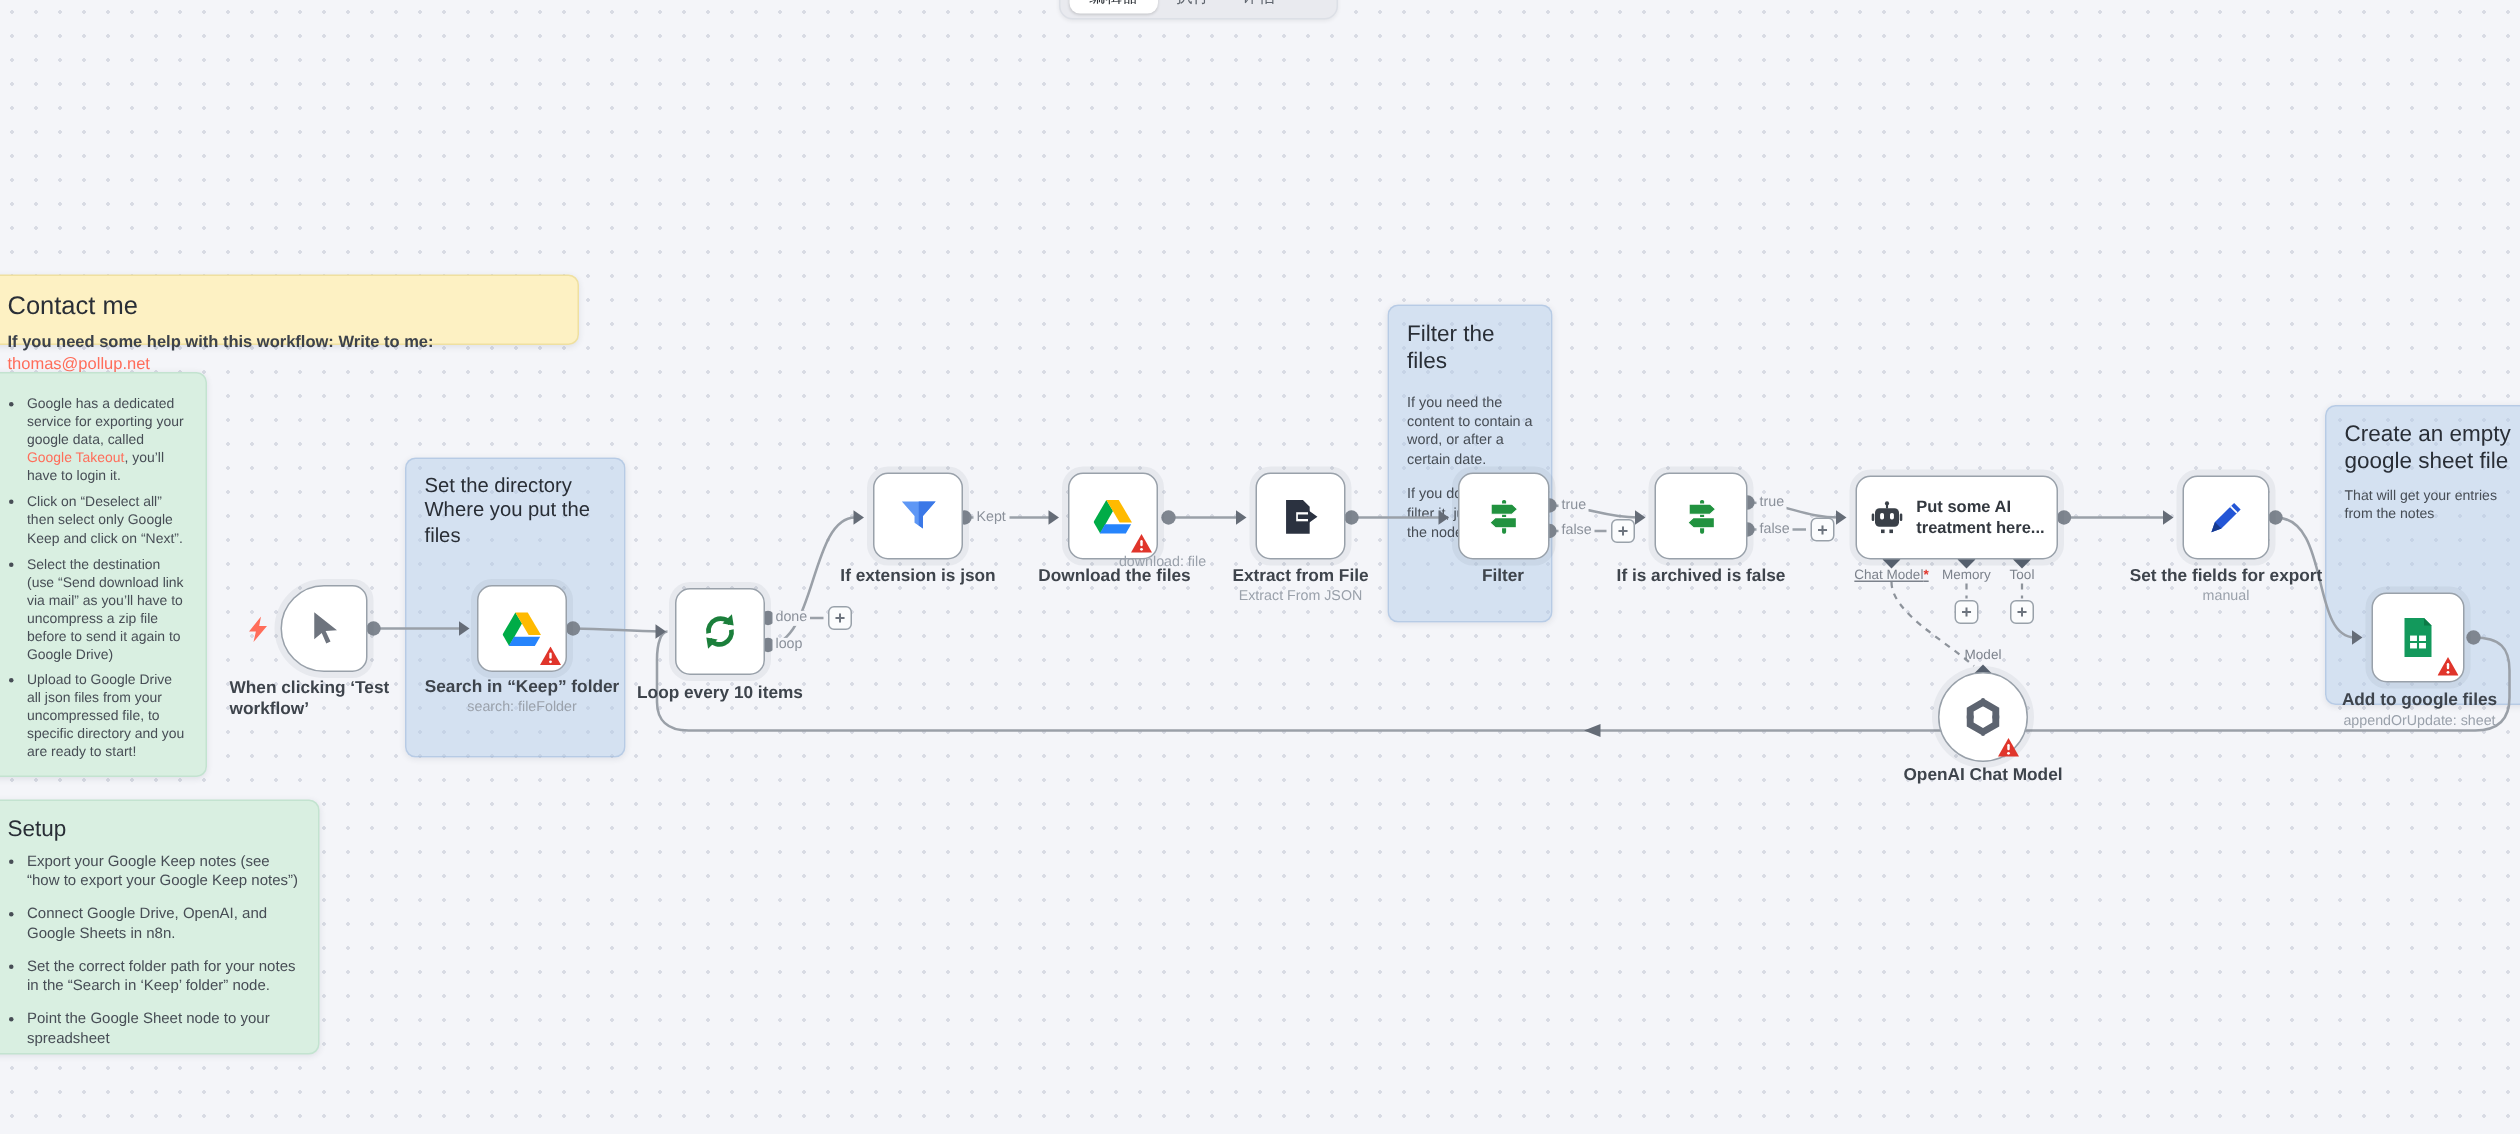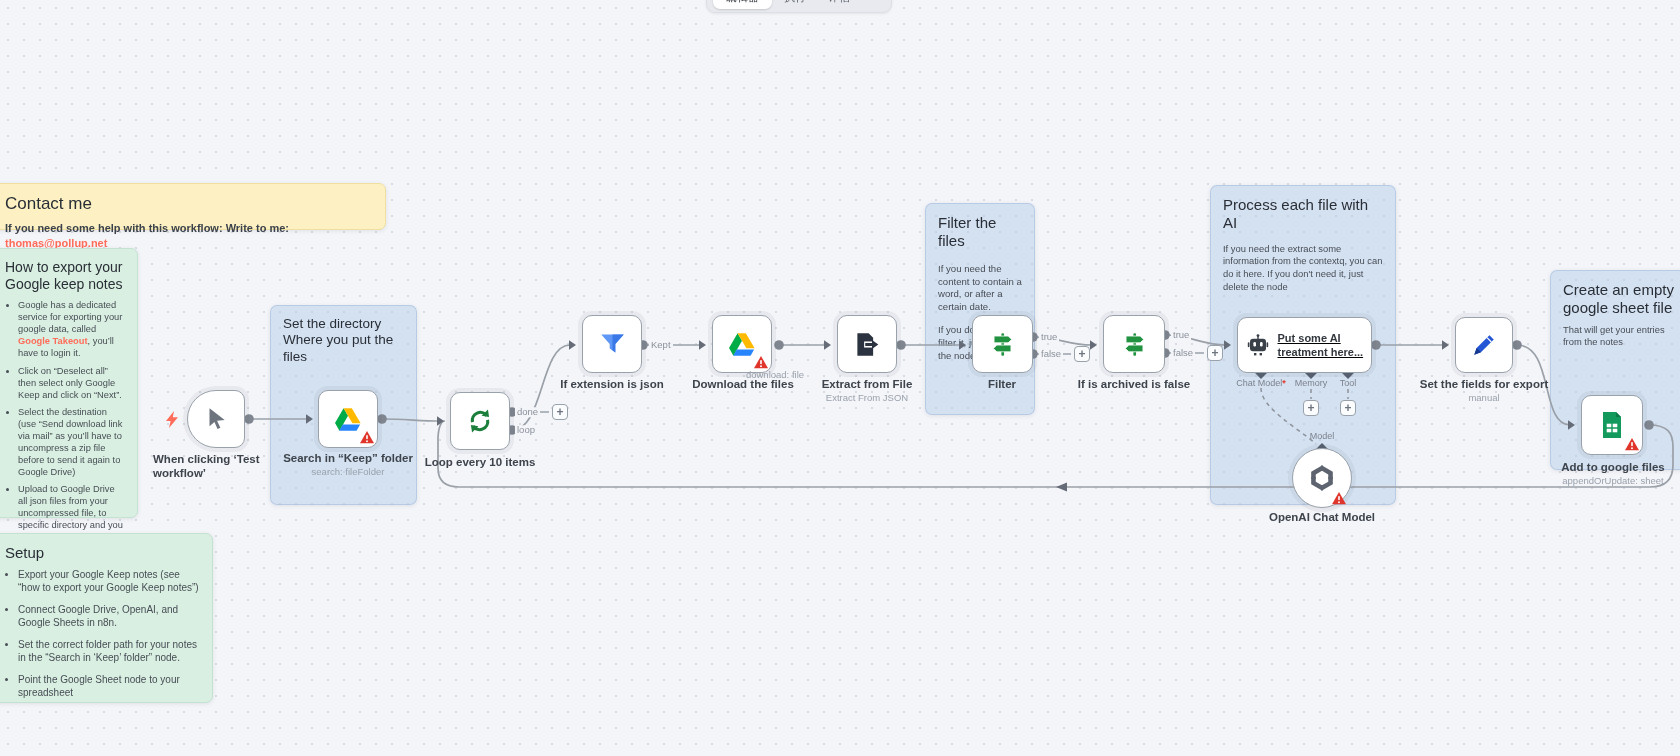--- a/index.html
+++ b/index.html
@@ -19,25 +19,25 @@
     box-shadow:0 1px 4px rgba(40,50,70,.10);}
   .sticky.yellow{background:#fdf1c3;border:1px solid #efe0a0;}
   .sticky.green{background:#d9efe1;border:1px solid #c3e3d0;}
   .sticky.blue{background:rgba(178,203,233,.48);border:1px solid rgba(148,178,214,.45);}
   .sticky h3{margin:0 0 6px 0;color:#292e36;font-weight:400;line-height:1.22;}
   .t17{font-size:17px;} .t15{font-size:15px;} .t14{font-size:14px;} .t13{font-size:13.5px;}
   .sbody{color:#474d55;line-height:1.35;}
   .sticky ul{margin:4px 0 0 0;padding-left:13px;color:#474d55;}
   .sticky li{margin-bottom:5px;line-height:1.3;}
   .gap8 li{margin-bottom:9px;}
-  .lnk{color:#ff6d5a;font-weight:700;text-align:right;}
+  .lnk{color:#ff6d5a;font-weight:400;text-align:right;}
   
   .node-box{position:absolute;background:#fff;border:1.7px solid #99a1aa;border-radius:10px;z-index:3;
     display:flex;align-items:center;justify-content:center;box-sizing:border-box;
-    box-shadow:0 0 0 4px rgba(68,81,105,.07);cursor:pointer;text-decoration:underline;}
+    box-shadow:0 0 0 4px rgba(68,81,105,.07);cursor:pointer;}
   .node-box.trigger{border-radius:29px 10px 10px 29px;}
   .node-box.circle{border-radius:50%;}
   .warn{position:absolute;right:3px;bottom:3px;width:14px;height:13px;}
   .nlabel{position:absolute;z-index:4;transform:translateX(-50%);
     font-size:11.5px;font-weight:600;color:#3e444c;white-space:nowrap;}
   .nlabel.wrap{white-space:normal;width:126px;line-height:1.25;}
   .nsub{position:absolute;z-index:4;transform:translateX(-50%);text-align:center;
     font-size:9.5px;color:#9aa1ab;white-space:nowrap;}
   .clabel{position:absolute;z-index:2;transform:translateY(-50%);font-size:9.5px;color:#8b919b;
     background:#f4f5f9;padding:0 2px;line-height:1;}
@@ -60,21 +60,20 @@
     <div class="tab">执行</div>
     <div class="tab">评估</div>
   </div>
 
   <div class="sticky yellow" style="left:-8px;top:183px;width:394px;height:47px;">
     <h3 class="t17">Contact me</h3>
     <div class="sbody" style="font-size:11px;font-weight:600;color:#3c424b;"><span>If you need some help with this workflow: Write to me: </span><span class="lnk">thomas@pollup.net</span></div>
   </div>
 
   <div class="sticky green" style="left:-8px;top:248px;width:146px;height:270px;">
-    <h3 class="t14">How to export your Google keep notes</h3>
     <ul style="font-size:9.3px;">
       <li><span>Google has a dedicated service for exporting your google data, called </span><span class="lnk">Google Takeout</span><span>, you’ll have to login it.</span></li>
       <li>Click on “Deselect all” then select only Google Keep and click on “Next”.</li>
       <li>Select the destination (use “Send download link via mail” as you’ll have to uncompress a zip file before to send it again to Google Drive)</li>
       <li>Upload to Google Drive all json files from your uncompressed file, to specific directory and you are ready to start!</li>
     </ul>
   </div>
 
   <div class="sticky green" style="left:-8px;top:533px;width:221px;height:170px;">
     <h3 class="t15">Setup</h3>
@@ -89,24 +88,20 @@
   <div class="sticky blue" style="left:270px;top:305px;width:147px;height:200px;">
     <h3 class="t13">Set the directory Where you put the files</h3>
   </div>
 
   <div class="sticky blue" style="left:925px;top:203px;width:110px;height:212px;">
     <h3 class="t15">Filter the files</h3>
     <div class="sbody" style="font-size:9.6px;margin-top:12px;">If you need the content to contain a word, or after a certain date.</div>
     <div class="sbody" style="font-size:9.6px;margin-top:10px;">If you don't need to filter it, just remove the node</div>
   </div>
 
-  <div class="sticky blue" style="left:1210px;top:185px;width:186px;height:320px;">
-    <h3 class="t15">Process each file with AI</h3>
-    <div class="sbody" style="font-size:9.4px;margin-top:10px;">If you need the extract some information from the contextq, you can do it here. If you don't need it, just delete the node</div>
-  </div>
 
   <div class="sticky blue" style="left:1550px;top:270px;width:138px;height:200px;">
     <h3 class="t15">Create an empty google sheet file</h3>
     <div class="sbody" style="font-size:9.4px;margin-top:6px;">That will get your entries from the notes</div>
   </div>
 
   <svg class="wires" width="1680" height="756">
     <g stroke="#9aa0a8" stroke-width="1.7" fill="none">
       <path d="M249 419 L308 419"></path>
       <path d="M382 419 C405 419 420 421 440 421"></path>
@@ -310,21 +305,21 @@
   <div class="nlabel" style="left:867px;top:378px;">Extract from File</div>
   <div class="nsub" style="left:867px;top:392px;">Extract From JSON</div>
   <div class="nlabel" style="left:1002px;top:378px;">Filter</div>
   <div class="nlabel" style="left:1134px;top:378px;">If is archived is false</div>
   <div class="nlabel" style="left:1484px;top:378px;">Set the fields for export</div>
   <div class="nsub" style="left:1484px;top:392px;">manual</div>
   <div class="nlabel" style="left:1613px;top:461px;">Add to google files</div>
   <div class="nsub" style="left:1613px;top:475px;">appendOrUpdate: sheet</div>
   <div class="nlabel" style="left:1322px;top:511px;">OpenAI Chat Model</div>
 
-  <div class="plabel" style="left:1261px;top:378px;"><span>Chat Model</span><span class="star">*</span></div>
+  <div class="plabel" style="left:1261px;top:378px;text-decoration:underline;"><span>Chat Model</span><span class="star">*</span></div>
   <div class="plabel" style="left:1311px;top:378px;">Memory</div>
   <div class="plabel" style="left:1348px;top:378px;">Tool</div>
   <div class="plabel" style="left:1322px;top:431px;">Model</div>
 
   <div class="clabel" style="left:515px;top:412px;">done</div>
   <div class="clabel" style="left:515px;top:430px;">loop</div>
   <div class="clabel" style="left:649px;top:345px;">Kept</div>
   <div class="clabel" style="left:1039px;top:337px;">true</div>
   <div class="clabel" style="left:1039px;top:354px;">false</div>
   <div class="clabel" style="left:1171px;top:335px;">true</div>

